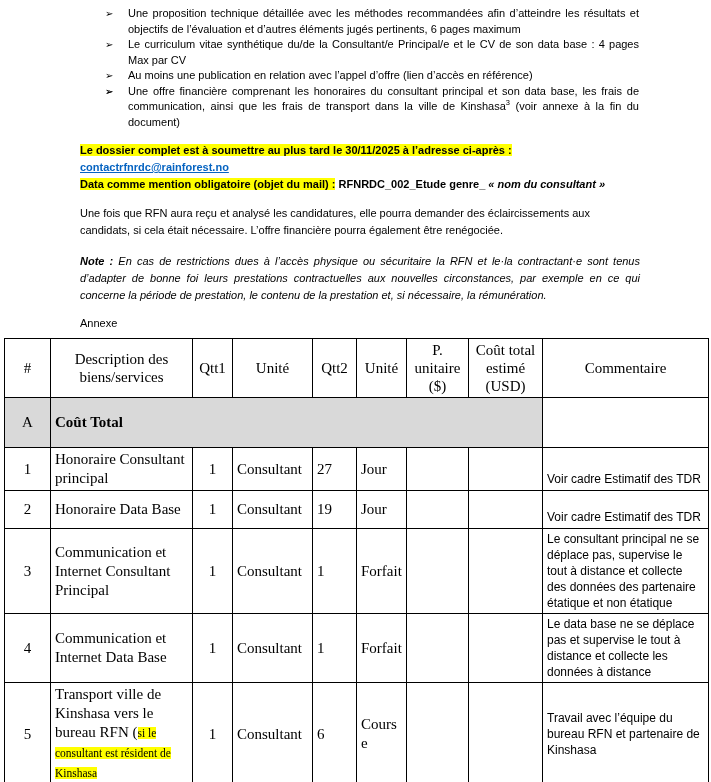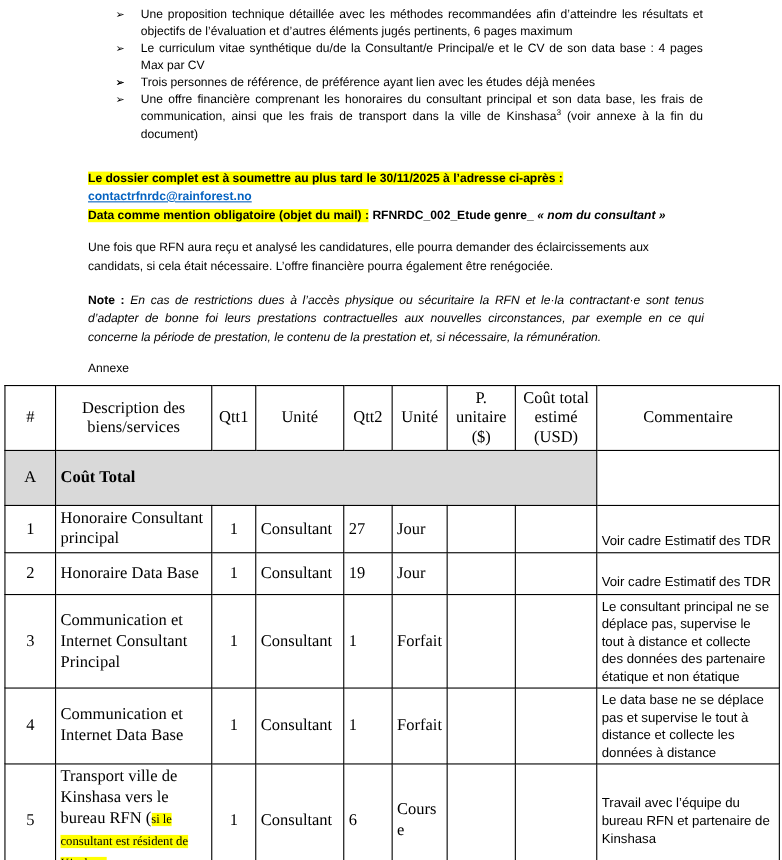--- a/index.html
+++ b/index.html
@@ -4,30 +4,30 @@
 <style>
   html,body{margin:0;padding:0;background:#fff;}
   .page{width:711px;height:782px;background:#fff;color:#000;position:relative;overflow:hidden;
         font-family:"Liberation Sans",sans-serif;}
   
   .bullets{list-style:none;margin:6px 72px 0 105px;padding:0;font-size:11px;line-height:15.5px;text-align:justify;}
   .bullets li{position:relative;padding-left:23px;}
   .marker{position:absolute;left:0;top:0;font-size:10px;}
   sup.fn{font-size:7.5px;vertical-align:super;line-height:0;}
   
-  .submit{margin:24px 68px 0 80px;font-size:11px;font-weight:bold;line-height:17px;}
+  .submit{margin:12px 68px 0 80px;font-size:11px;font-weight:bold;line-height:17px;}
   .submit p{margin:0;}
   .hl{background:#ffff00;}
   .email{color:#0563c1;text-decoration:underline;cursor:pointer;}
   .i{font-style:italic;text-align:right;}
   
   .para{margin:12px 71px 0 80px;font-size:11px;line-height:17px;}
   .mt14{margin-top:14px;}
   .just{text-align:justify;}
-  .note-label{font-weight:bold;}
+  .note-label{font-weight:bold;font-style:italic;}
   .note-body{font-style:italic;}
   .annexe{margin-top:11px;}
   
   table{border-collapse:collapse;table-layout:fixed;width:704px;margin:6px 0 0 4px;
         font-family:"Liberation Serif",serif;font-size:15px;}
   th,td{border:1px solid #000;padding:2px 4px;vertical-align:middle;font-weight:normal;
         overflow:hidden;word-wrap:break-word;}
   th{text-align:center;line-height:18px;}
   td{line-height:19px;}
   .c-center{text-align:center;}
@@ -49,24 +49,24 @@
     <li>
       <span class="marker">➢</span>
       <span>Une proposition technique détaillée avec les méthodes recommandées afin d’atteindre les résultats et objectifs de l’évaluation et d’autres éléments jugés pertinents, 6 pages maximum</span>
     </li>
     <li>
       <span class="marker">➢</span>
       <span>Le curriculum vitae synthétique du/de la Consultant/e Principal/e et le CV de son data base : 4 pages Max par CV</span>
     </li>
     <li>
       <span class="marker">➢</span>
+      <span>Au moins une publication en relation avec l’appel d’offre (lien d’accès en référence)</span>
     </li>
     <li>
       <span class="marker">➢</span>
-      <span>Trois personnes de référence, de préférence ayant lien avec les études déjà menées</span>
     </li>
     <li>
       <span class="marker">➢</span>
       <span><span>Une offre financière comprenant les honoraires du consultant principal et son data base, les frais de communication, ainsi que les frais de transport dans la ville de Kinshasa</span><sup class="fn">3</sup><span> (voir annexe à la fin du document)</span></span>
     </li>
   </ul>
 
   <div class="submit">
     <p><span class="hl">Le dossier complet est à soumettre au plus tard le 30/11/2025 à l’adresse ci-après :</span></p>
     <p><a class="email">contactrfnrdc@rainforest.no</a></p>

